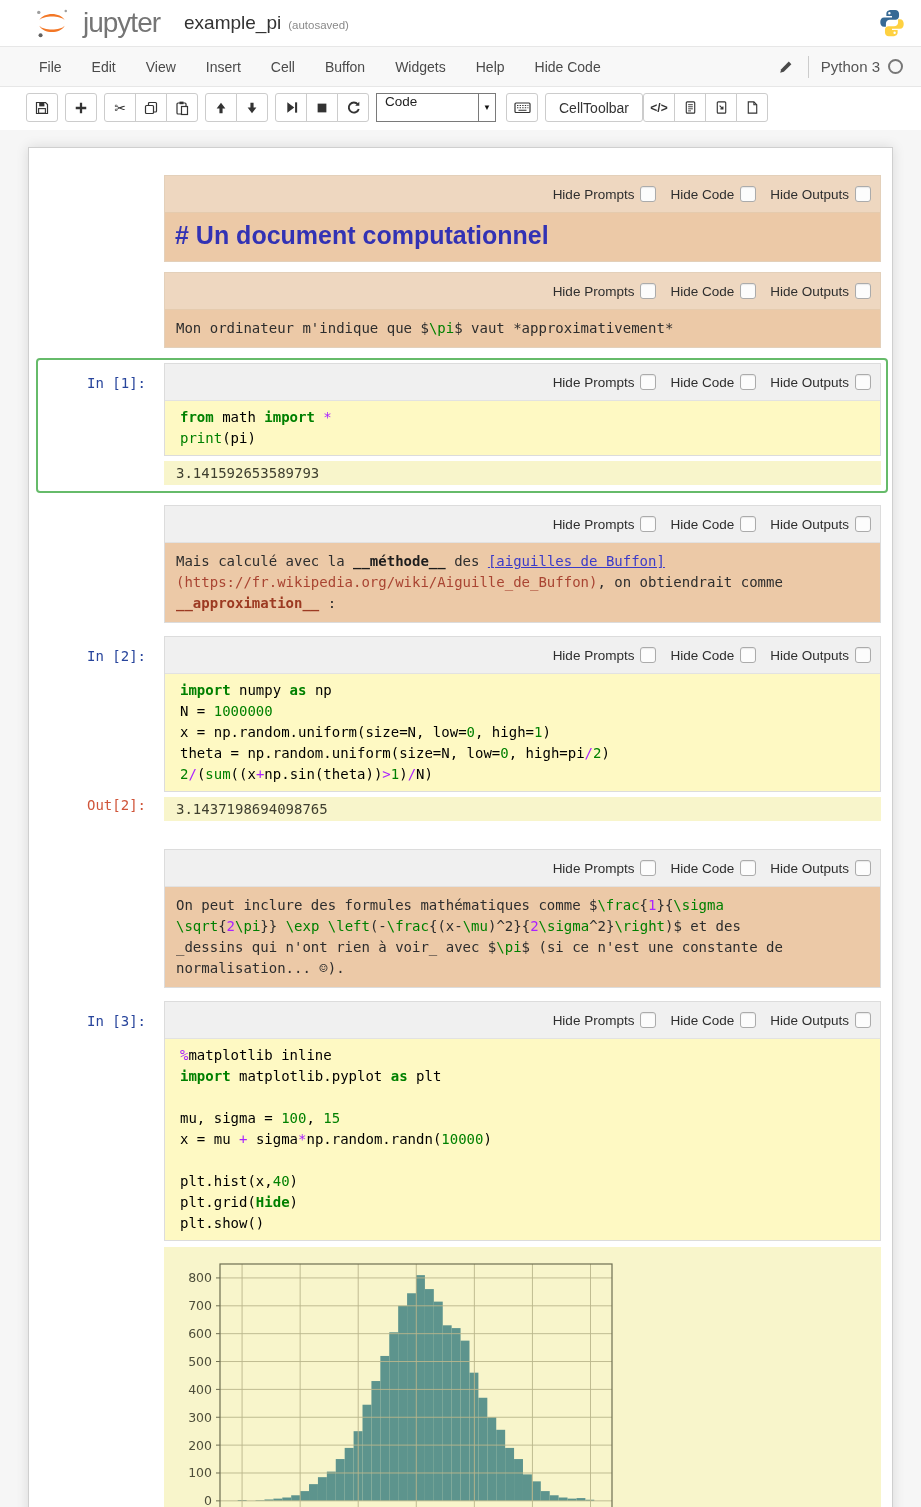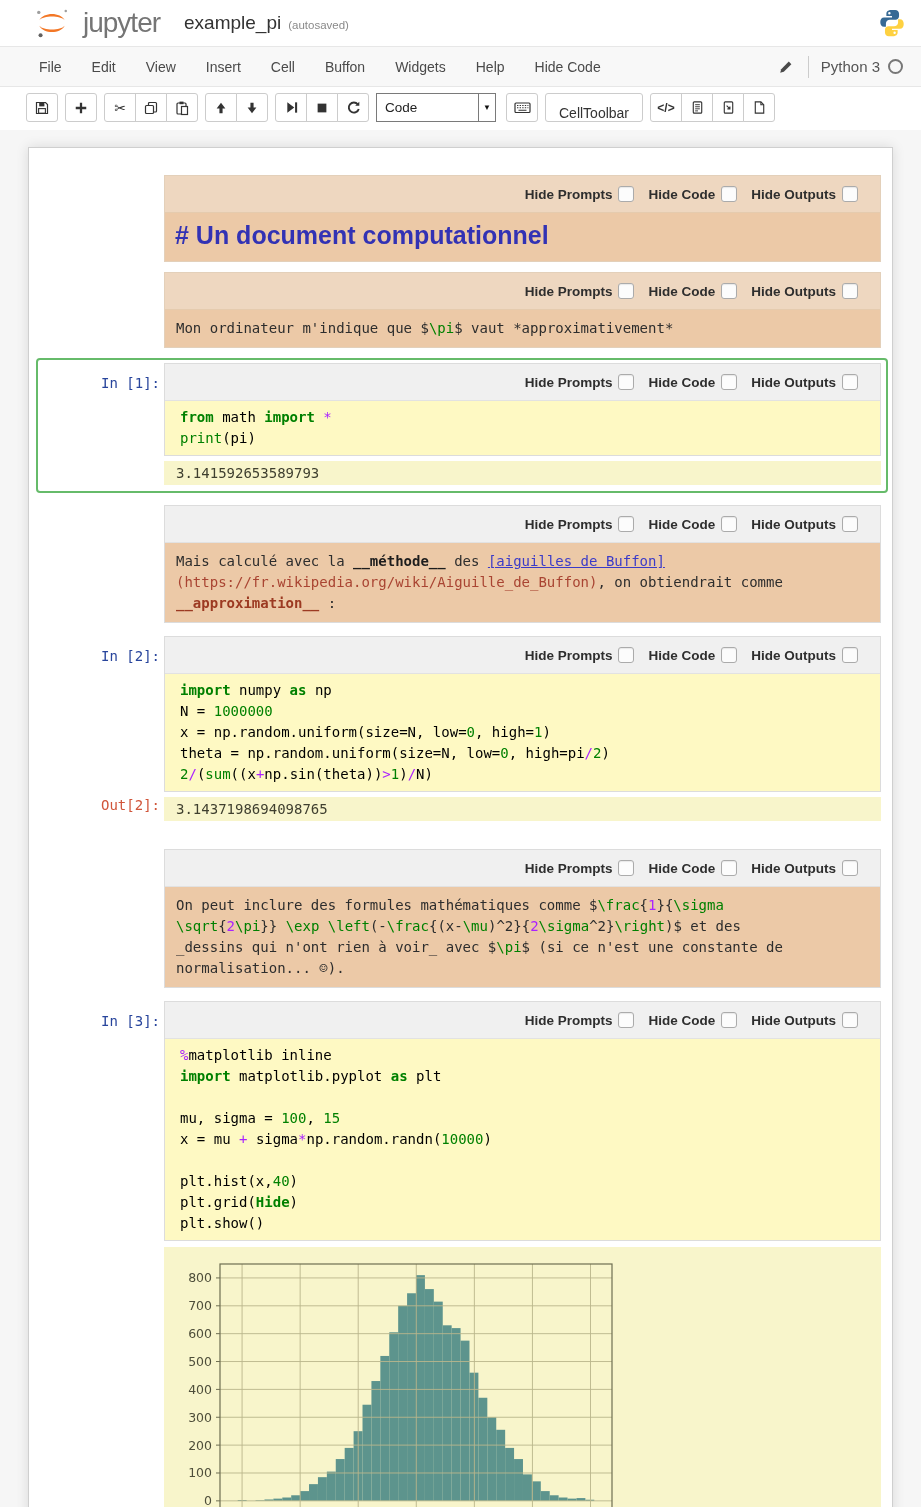--- a/index.html
+++ b/index.html
@@ -27,44 +27,44 @@
 
   
   .toolbar { display:flex; align-items:center; padding:6px 10px 8px 26px; background:#fff; }
   .btn-group { display:flex; margin-right:7px; }
   .tb-btn { width:32px; height:29px; border:1px solid #ccc; background:#fff; display:flex;
             align-items:center; justify-content:center; margin-left:-1px; font-size:14px; color:#333; }
   .btn-group .tb-btn:first-child { border-radius:3px 0 0 3px; margin-left:0; }
   .btn-group .tb-btn:last-child { border-radius:0 3px 3px 0; }
   .btn-group .tb-btn:only-child { border-radius:3px; }
   .select-box { width:120px; height:29px; border:1px solid #7a7a7a; background:#fff; display:flex;
-                align-items:center; font-size:13.5px; color:#222; padding-left:8px; margin-right:10px; }
+                font-size:13.5px; color:#222; padding-left:8px; margin-right:10px; }
   .select-arrow { margin-left:auto; width:17px; height:27px; border-left:1px solid #7a7a7a; display:flex;
                   align-items:center; justify-content:center; font-size:8px; color:#111; background:#fff; }
   .celltoolbar-btn { height:29px; border:1px solid #ccc; border-radius:3px; background:#fff; padding:0 13px;
-                     font-size:14px; color:#333; display:flex; align-items:flex-end; margin-right:7px; }
+                     font-size:14px; color:#333; display:flex; align-items:center; }
 
   
   .page { background:#f6f6f6; padding:17px 28px 16px; }
   .notebook { background:#fff; border:1px solid #cfcfcf; box-shadow:0 0 12px rgba(0,0,0,0.12);
               padding:27px 11px 26px 12px; }
 
   .cell { margin-bottom:10px; }
   .cellrow { display:flex; }
-  .prompt-col { width:123px; flex:none; text-align:right; padding-right:4px;
+  .prompt-col { width:123px; flex:none; text-align:right; padding-right:18px;
                 font-family:"DejaVu Sans Mono", monospace; font-size:14px; }
   .in-prompt { color:#28459c; padding-top:12px; }
   .out-prompt { color:#d0553a; padding-top:5px; }
   .content-col { flex:1; min-width:0; }
 
   .block { border:1px solid #dcdcdc; }
   .tanblock { border-color:#e3d0ba; }
 
-  .ctl-strip { height:37px; display:flex; align-items:center; justify-content:flex-end; padding-right:22px;
-               background:#f0f0f0; border-bottom:1px solid #e2e2e2;font-weight:bold; }
+  .ctl-strip { height:37px; display:flex; align-items:center; justify-content:flex-end; padding-right:9px;
+               background:#f0f0f0; border-bottom:1px solid #e2e2e2; }
   .tanblock .ctl-strip { background:#eed7c0; border-bottom-color:#e5cbae; }
   .ctl-label { font-size:13.5px; color:#2e2e2e; margin-left:14px; }
   .ctl-box { width:16px; height:16px; background:#fcfcfc; border:1px solid #ababab; border-radius:3px;
              margin-left:6px; box-shadow:inset 0 1px 1px rgba(0,0,0,0.08); }
 
   .mono, .cm-line { font-family:"DejaVu Sans Mono", monospace; font-size:14px; line-height:21px; }
   .md-body { background:#ecc9a7; padding:8px 11px; color:#2d2d2d; }
   .title-body { padding:5px 10px 9px; }
   .code-area { background:#fef9c3; padding:6px 8px 6px 15px; color:#000; }
   .out-band { background:#f8f5cb; color:#3f3f2f; padding:4px 0 4px 12px; margin-top:5px;

